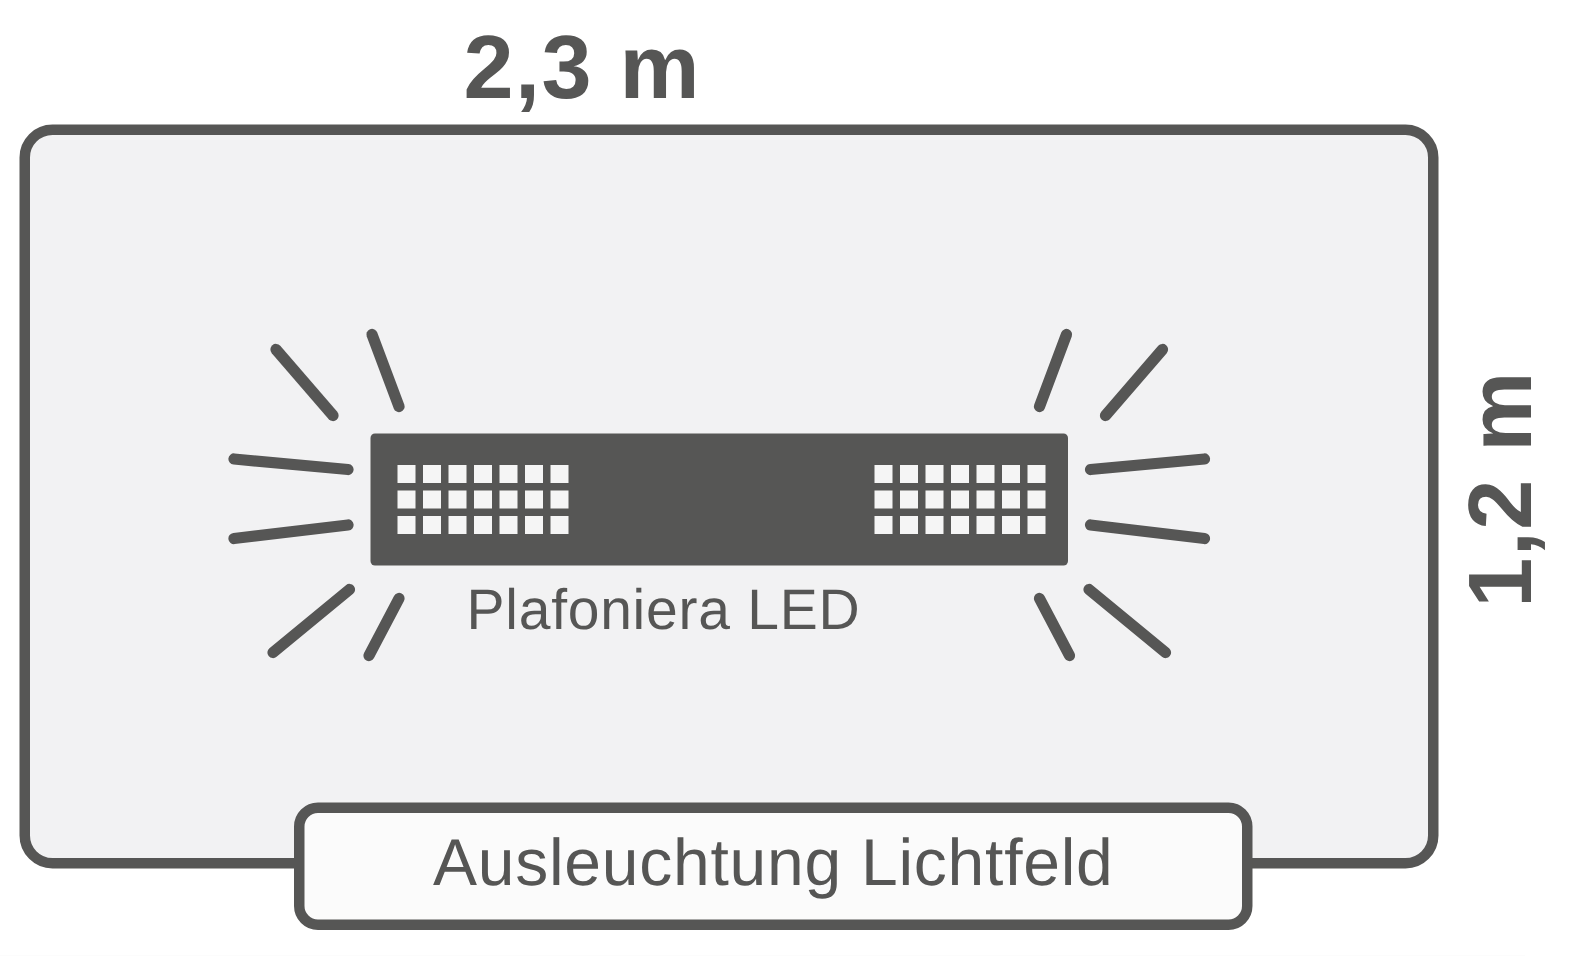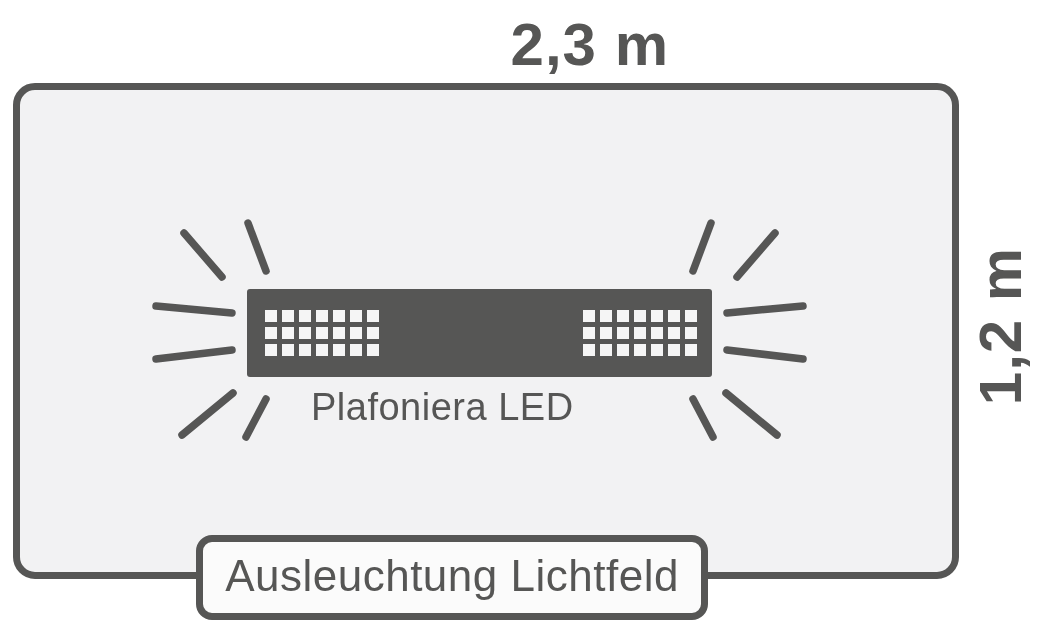--- a/index.html
+++ b/index.html
@@ -21,21 +21,21 @@
     color: var(--ink, #565655);
     font-size: 60px;
     font-weight: 600;
     letter-spacing: 1px;
     white-space: nowrap;
   }
   .dim-top {
     left: 309px;
     top: 10px;
     width: 360px;
-    text-align: right;
+    text-align: left;
   }
   .dim-right {
     left: 1000px;
     top: 326px;
     transform: translate(-50%, -50%) rotate(-90deg);
   }
   .room {
     position: absolute;
     left: 13px;
     top: 83px;
@@ -64,21 +64,21 @@
     color: var(--ink, #565655);
     font-size: 38px;
     font-weight: 500;
     letter-spacing: 0.5px;
     z-index: 2;
   }
   .caption-box {
     position: absolute;
     left: 196px;
     top: 535px;
-    width: 512px;
+    width: 639px;
     height: 85px;
     box-sizing: border-box;
     background: var(--caption-fill, #fbfbfb);
     border: 7px solid var(--ink, #565655);
     border-radius: 16px;
     display: flex;
     align-items: center;
     justify-content: center;
     z-index: 3;
   }

